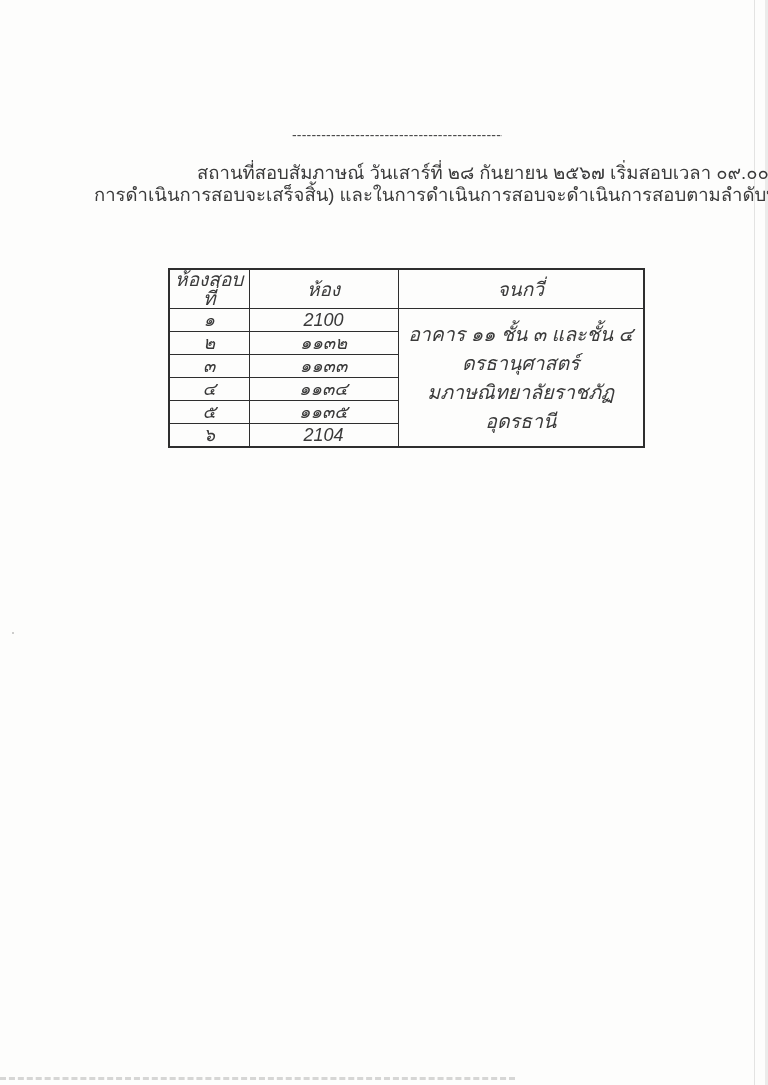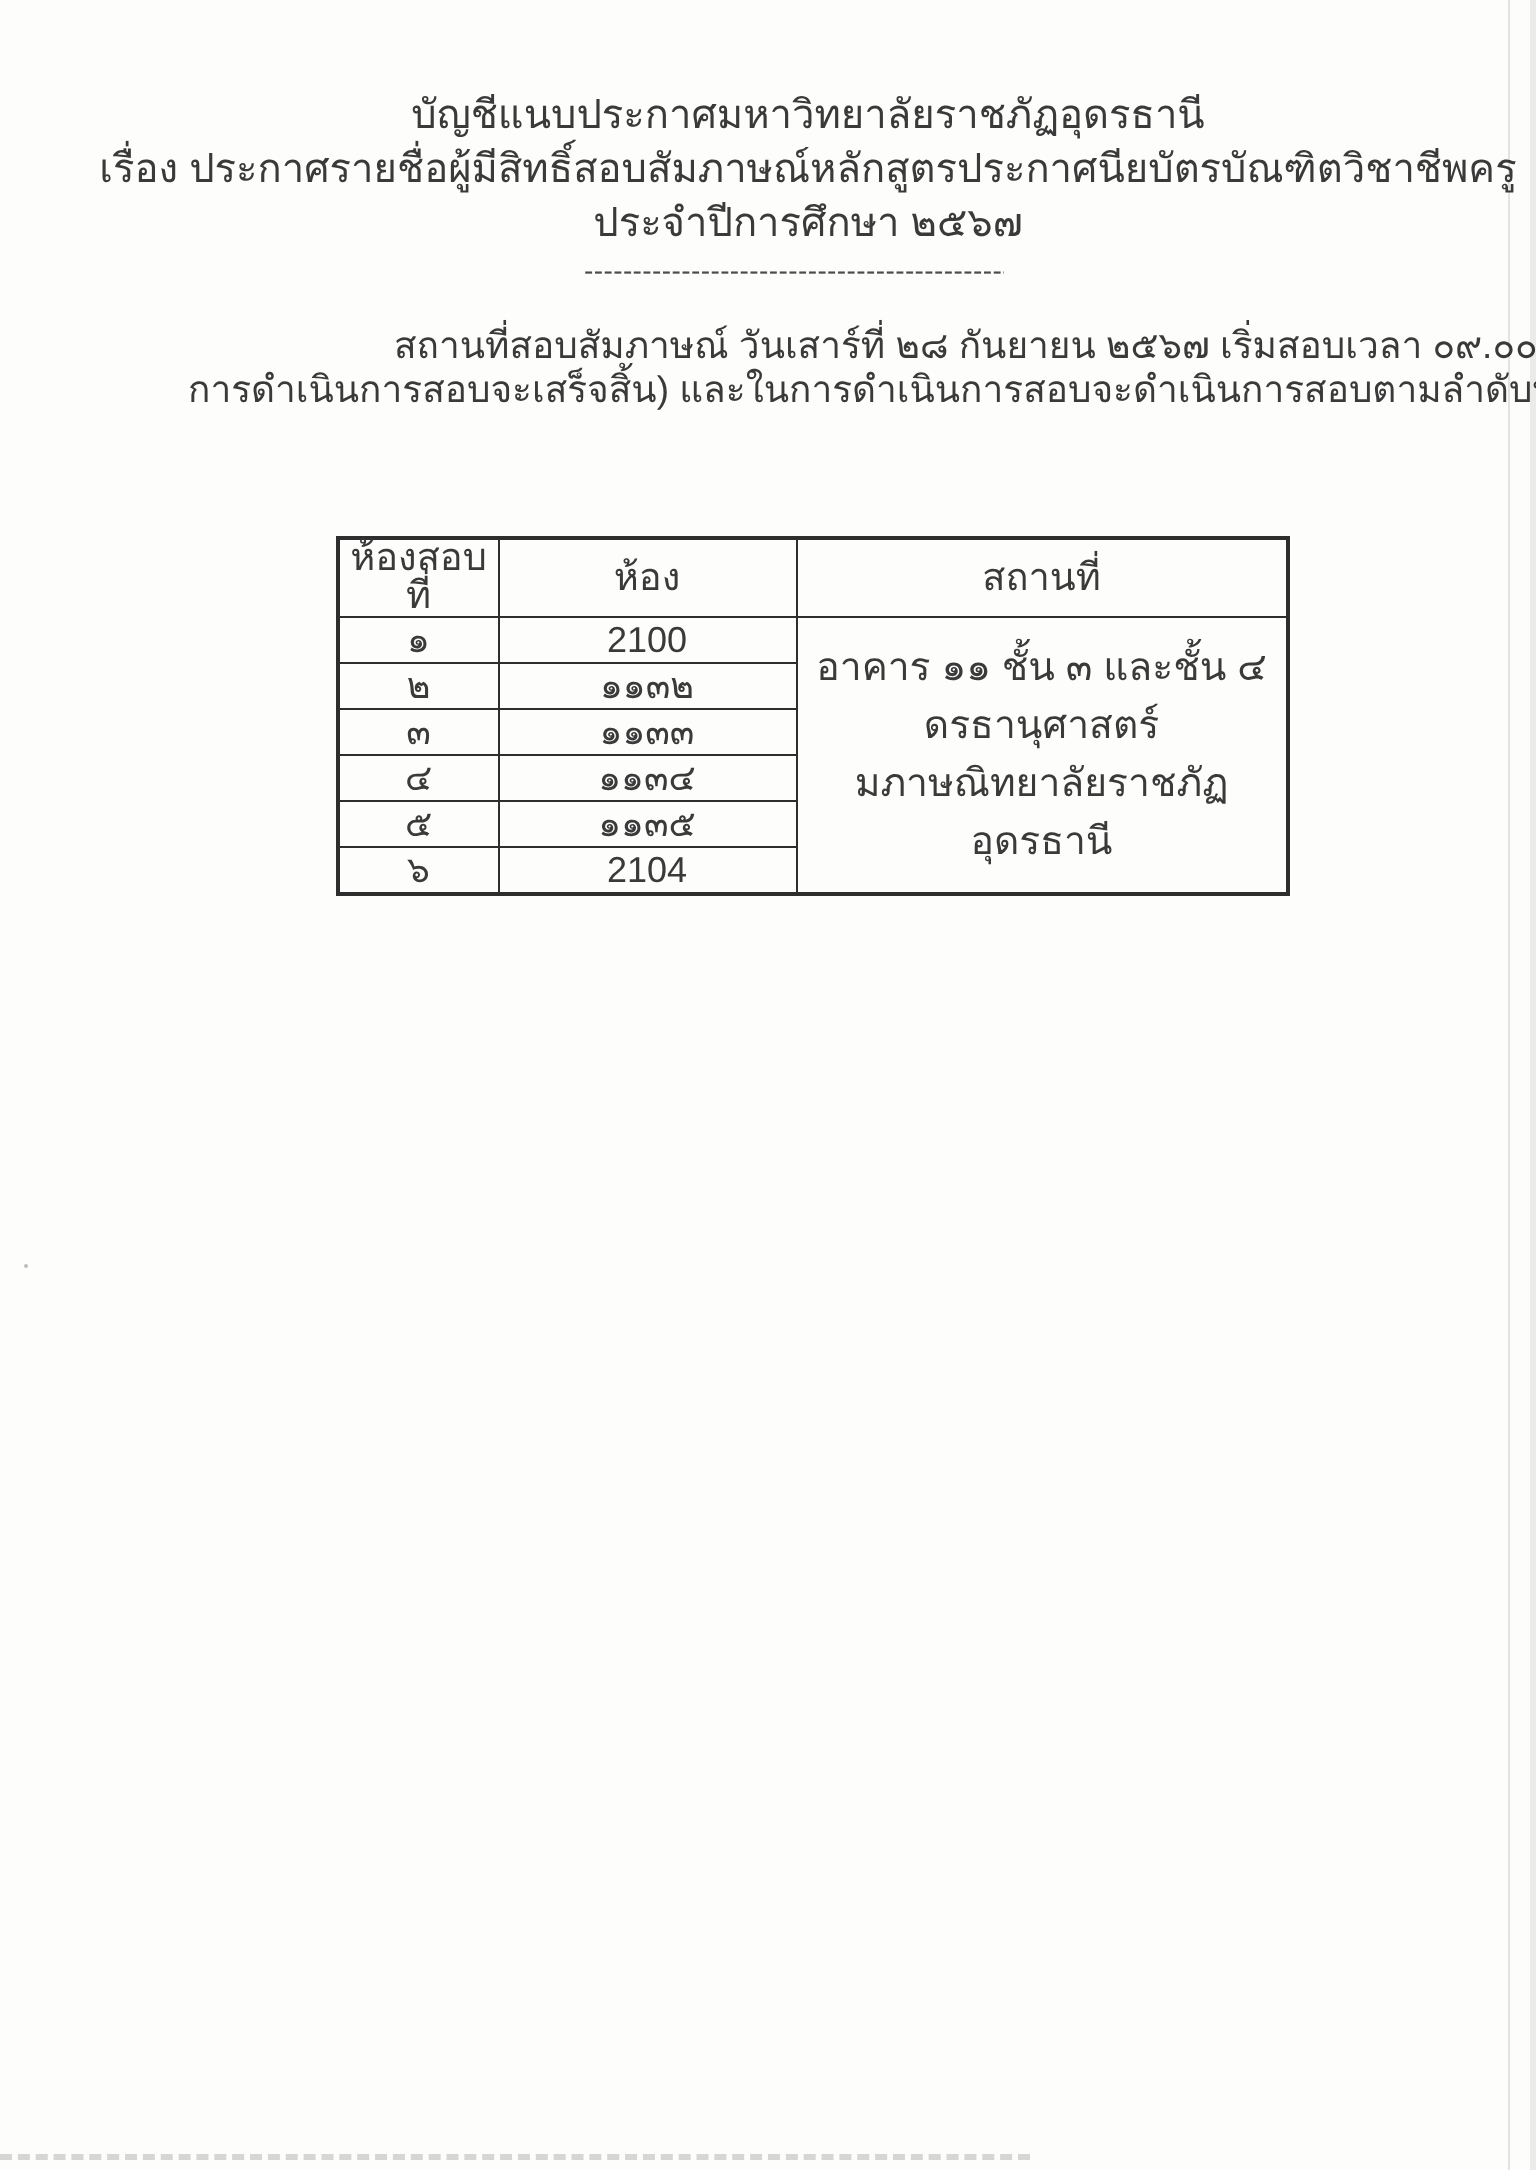--- a/index.html
+++ b/index.html
@@ -60,20 +60,21 @@
   
   .exam-table {
     position: absolute;
     left: 168px;
     top: 268px;
     width: 475px;
     border-collapse: collapse;
     table-layout: fixed;
     border: 2px solid #2e2e2e;
     color: #3a3a3a;
+    font-style: italic;
   }
   .exam-table col.c1 { width: 80px; }
   .exam-table col.c2 { width: 149px; }
   .exam-table col.c3 { width: 246px; }
   .exam-table th, .exam-table td {
     border: 1.6px solid #2e2e2e;
     text-align: center;
     vertical-align: middle;
     padding: 0;
   }
@@ -122,44 +123,39 @@
     height: 2px;
     background: rgba(0, 0, 0, 0.25);
     border-radius: 50%;
   }
 </style>
 </head>
 <body>
 
 <div class="page">
 
-  <div class="doc-header">
-    <div class="title-line">บัญชีแนบประกาศมหาวิทยาลัยราชภัฏอุดรธานี</div>
-    <div class="title-line">เรื่อง  ประกาศรายชื่อผู้มีสิทธิ์สอบสัมภาษณ์หลักสูตรประกาศนียบัตรบัณฑิตวิชาชีพครู</div>
-    <div class="title-line">ประจำปีการศึกษา ๒๕๖๗</div>
-  </div>
 
   <div class="divider">------------------------------------------------------</div>
 
   <div class="doc-paragraph">
     <div class="par-line first">สถานที่สอบสัมภาษณ์  วันเสาร์ที่ ๒๘ กันยายน ๒๕๖๗ เริ่มสอบเวลา ๐๙.๐๐ น. (จนกว่า</div>
     <div class="par-line">การดำเนินการสอบจะเสร็จสิ้น) และในการดำเนินการสอบจะดำเนินการสอบตามลำดับที่ประกาศรับสมัครไป</div>
   </div>
 
   <table class="exam-table">
     <colgroup>
         <col class="c1">
         <col class="c2">
         <col class="c3">
       </colgroup>
     <thead>
       <tr>
         <th>ห้องสอบที่</th>
         <th>ห้อง</th>
-        <th>สถานที่</th>
+        <th>จนกวี่</th>
       </tr>
     </thead>
     <tbody>
       <tr>
         <td>๑</td>
         <td>2100</td>
         <td class="loc" rowspan="6">
           <div class="loc-line">อาคาร ๑๑ ชั้น ๓ และชั้น ๔</div>
           <div class="loc-line">ดรธานุศาสตร์</div>
           <div class="loc-line">มภาษณิทยาลัยราชภัฏอุดรธานี</div>

